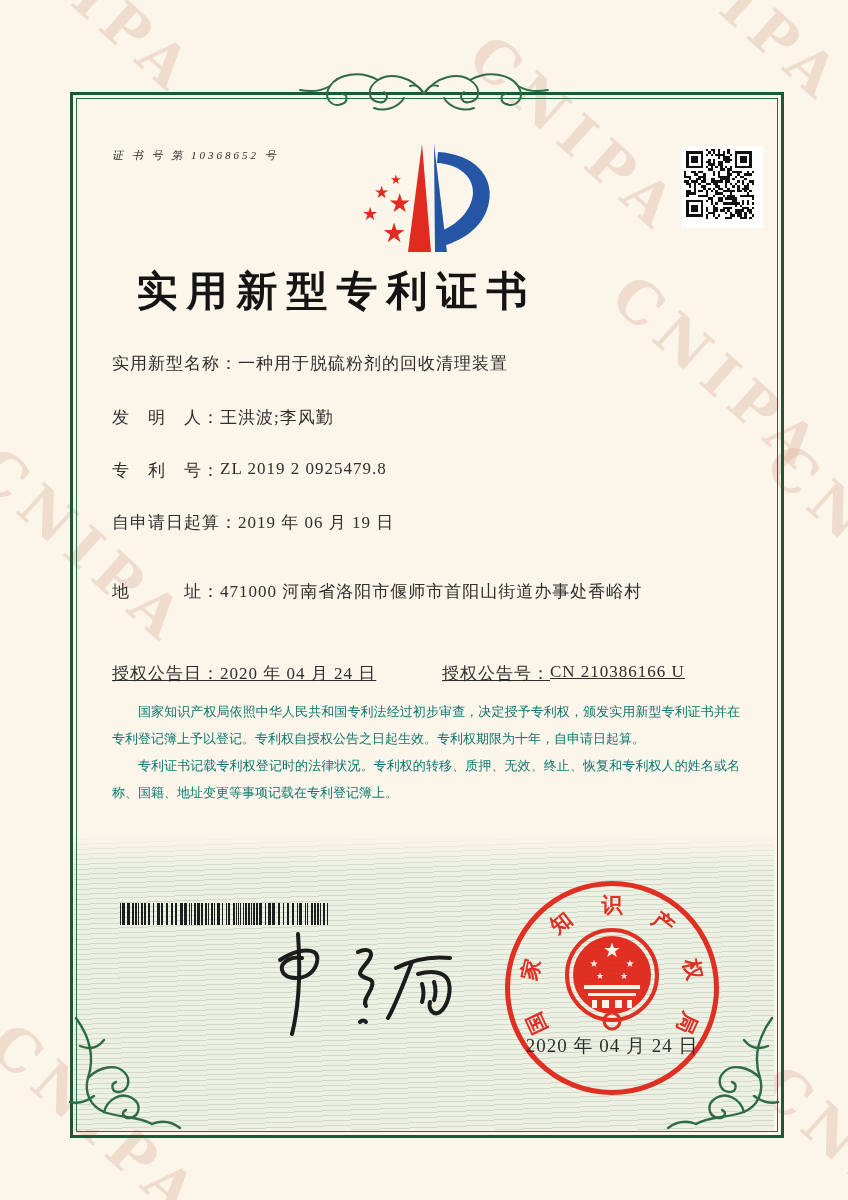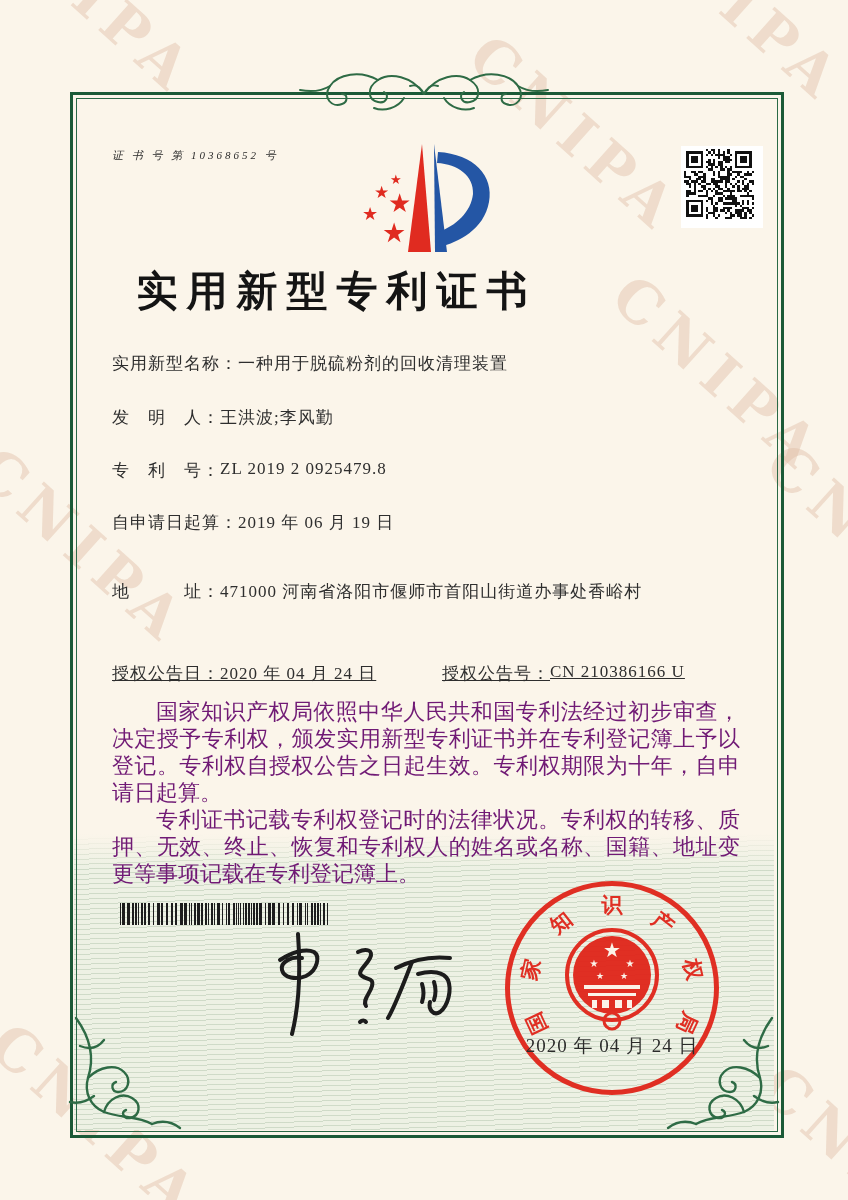--- a/index.html
+++ b/index.html
@@ -32,22 +32,22 @@
          letter-spacing:9px;color:#141414;z-index:5;margin-top:12px;}
 
   
   .frow{position:absolute;left:112px;width:640px;font-size:17px;color:#2e2e2e;z-index:5;display:flex;}
   .flabel{white-space:pre;letter-spacing:1px;}
   .fvalue{letter-spacing:1px;}
   .fgroup{display:flex;text-decoration:underline;}
   #row7 .g2{position:absolute;left:330px;top:0;display:flex;}
 
   
-  #paras{position:absolute;left:112px;width:628px;top:698px;z-index:5;font-size:22px;line-height:27px;
-         color:#701a75;text-align:justify;}
+  #paras{position:absolute;left:112px;width:628px;top:698px;z-index:5;font-size:13px;line-height:27px;
+         color:#0f766e;text-align:justify;}
   #paras p{margin:0;text-indent:2em;}
 
   
   #barcode{position:absolute;left:120px;top:903px;width:216px;height:22px;z-index:5;display:flex;align-items:stretch;}
   #barcode .bar{background:#1d1d1d;height:100%;}
   #barcode .sp{height:100%;}
 
   
   #director{position:absolute;left:114px;top:962px;z-index:5;font-size:18px;color:#222;letter-spacing:2px;}
   #director .line{margin-bottom:16px;}

